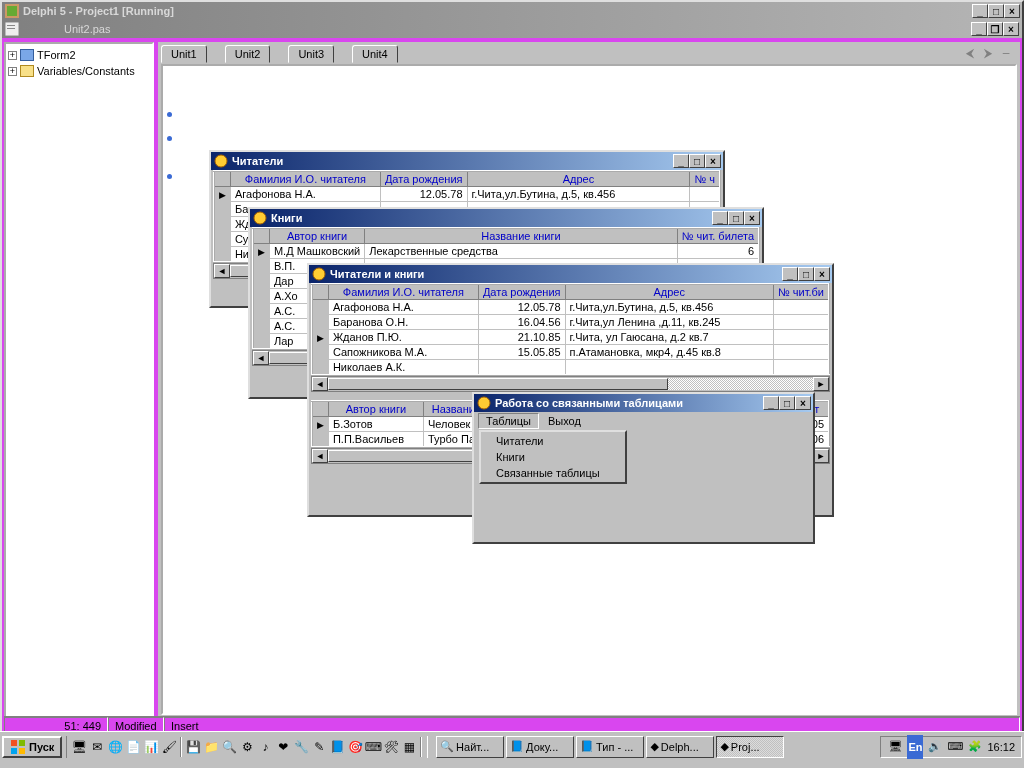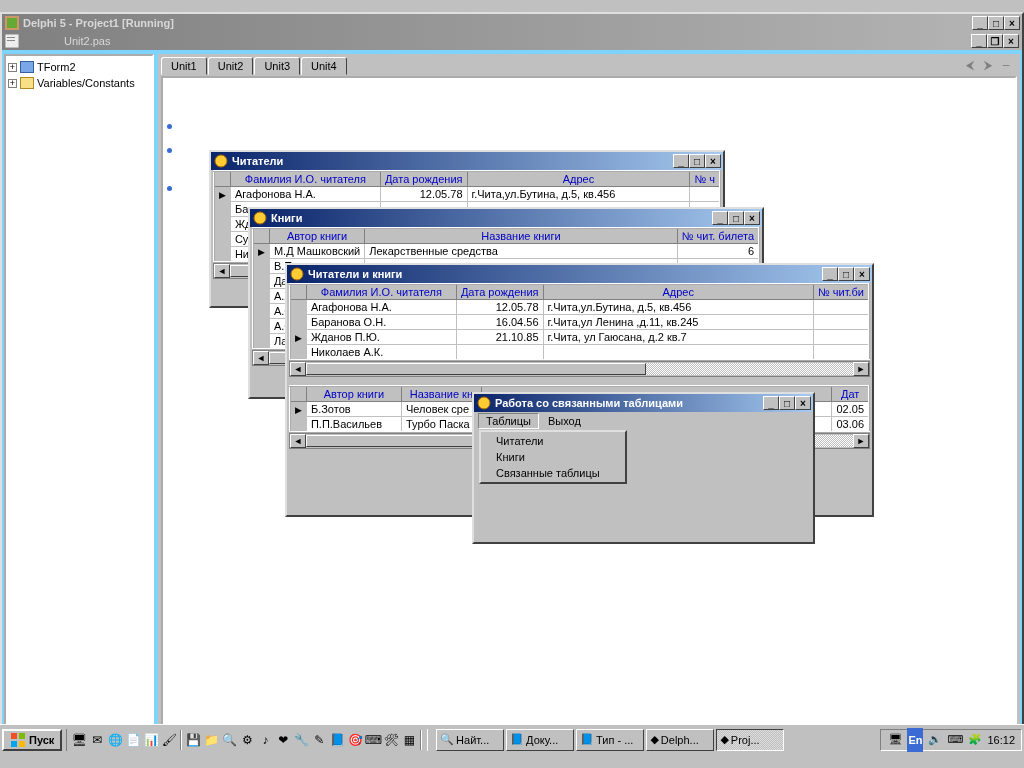--- a/index.html
+++ b/index.html
@@ -6,22 +6,22 @@
 body {
   font-family: "MS Sans Serif", Tahoma, Arial, sans-serif;
   font-size: 11px;
   background: #c0c0c0;
   width: 1024px; height: 768px;
   overflow: hidden; position: relative;
   color: #000;
 }
 
 .main-window {
-  position: absolute; left: 0; top: 12px; width: 1024px; height: 738px;
-  background: #7dd3fc;
+  position: absolute; left: 0; top: 0; width: 1024px; height: 738px;
+  background: #d946ef;
   border: 2px solid; border-color: #dfdfdf #404040 #404040 #dfdfdf;
 }
 .titlebar {
   height: 18px; display: flex; align-items: center;
   background: linear-gradient(to right,#808080,#b5b5b5);
   color: #d8d8d8; padding: 0 2px; font-weight: bold;
 }
 .titlebar.active { background: linear-gradient(to right,#0a246a,#a6caf0); color:#fff;}
 .titlebar .ico { width:16px;height:16px;margin-right:3px;display:inline-flex;align-items:center;justify-content:center;}
 .winbtns { margin-left:auto; display:flex; gap:0px;}
@@ -35,21 +35,21 @@
   display:flex;align-items:center;color:#d8d8d8;padding:0 3px;gap:41px;}
 .subbar .ico{margin-right:4px;}
 
 .ide-body{position:absolute;top:40px;left:2px;right:2px;bottom:18px;display:flex;}
 .tree-pane{width:150px;border:2px inset #fff;background:#fff;padding:3px 2px;}
 .tree-item{display:flex;align-items:center;gap:3px;height:16px;}
 .tree-plus{width:9px;height:9px;border:1px solid #808080;background:#fff;display:flex;align-items:center;justify-content:center;font-size:9px;line-height:7px;}
 .tree-ico{width:14px;height:12px;background:#7aa7e8;border:1px solid #355f9e;}
 .tree-ico.folder{background:#f8e088;border-color:#b08a20;}
 .editor-pane{flex:1;background:#c0c0c0;margin-left:4px;position:relative;}
-.tabs{display:flex;gap:1px;padding:2px 3px 0 3px;text-align:right;}
+.tabs{display:flex;gap:18px;padding:2px 3px 0 3px;text-align:right;}
 .tab{padding:2px 9px;border:1px solid;border-color:#fff #404040 #c0c0c0 #fff;background:#c0c0c0;border-top-left-radius:3px;border-top-right-radius:3px;position:relative;top:1px;cursor:pointer;}
 .tab.active{background:#c0c0c0;border-bottom-color:#c0c0c0;font-weight:normal;z-index:2;}
 .nav-arrows{position:absolute;right:6px;top:3px;display:flex;gap:2px;}
 .nav-arrow{width:16px;height:16px;display:flex;align-items:center;justify-content:center;font-size:12px;color:#808080;}
 .editor-surface{position:absolute;top:22px;left:3px;right:3px;bottom:3px;background:#fff;border:2px inset #fff;overflow:hidden;}
 .gutter-dot{position:absolute;left:4px;width:5px;height:5px;background:#3a6ad4;border-radius:50%;}
 
 .statusbar{position:absolute;left:2px;right:2px;bottom:2px;height:18px;border-top:1px solid #808080;display:flex;}
 .status-cell{border:1px solid;border-color:#808080 #fff #fff #808080;padding:1px 6px;display:flex;align-items:center;}
 
@@ -71,21 +71,21 @@
 .sb-thumb{height:12px;background:#c0c0c0;border:1px solid;border-color:#fff #404040 #404040 #fff;}
 
 
 .menubar{height:18px;display:flex;align-items:center;padding:0 2px;gap:2px;}
 .menuitem{padding:1px 7px;cursor:pointer;}
 .menuitem.open{border:1px solid;border-color:#808080 #fff #fff #808080;background:#c0c0c0;}
 .popup{position:absolute;background:#c0c0c0;border:2px solid;border-color:#dfdfdf #404040 #404040 #dfdfdf;padding:1px;}
 .popup-item{padding:2px 18px 2px 14px;cursor:pointer;white-space:nowrap;}
 
 
-.taskbar{position:absolute;left:0;bottom:14px;width:1024px;height:30px;background:#c0c0c0;border-top:1px solid #fff;display:flex;align-items:center;padding:2px;}
+.taskbar{position:absolute;left:0;bottom:7px;width:1024px;height:30px;background:#c0c0c0;border-top:1px solid #fff;display:flex;align-items:center;padding:2px;}
 .start-btn{height:22px;padding:0 6px;border:2px solid;border-color:#fff #404040 #404040 #fff;display:flex;align-items:center;font-weight:bold;gap:3px;cursor:pointer;}
 .ql{display:flex;gap:2px;margin:0 4px;padding:0 4px;border-left:1px solid #808080;border-right:1px solid #fff;height:22px;align-items:center;}
 .ql-sep{width:2px;height:20px;border-left:1px solid #808080;border-right:1px solid #fff;margin:0 1px;}
 .ql .ico{width:16px;height:16px;display:flex;align-items:center;justify-content:center;font-size:12px;}
 .task-btns{display:flex;gap:2px;flex:1;margin:0 4px;}
 .task-btn{flex:0 0 auto;width:68px;height:22px;border:1px solid;border-color:#fff #404040 #404040 #fff;display:flex;align-items:center;padding:0 3px;gap:2px;font-size:11px;overflow:hidden;cursor:pointer;}
 .task-btn.active{border-color:#404040 #fff #fff #404040;background:repeating-conic-gradient(#c0c0c0 0 25%,#dcdcdc 0 50%) 0/2px 2px;}
 .tray{display:flex;align-items:center;gap:4px;border:1px solid;border-color:#808080 #fff #fff #808080;height:22px;padding:0 6px;}
 .tray .ico{width:16px;height:16px;font-size:11px;display:flex;align-items:center;justify-content:center;}
 
@@ -307,21 +307,21 @@
     <div class="hscroll">
       <div class="sb-btn">◄</div>
       <div class="sb-track">
           <div class="sb-thumb" style="width:320px"></div>
         </div>
       <div class="sb-btn">►</div>
     </div>
   </div>
 </div>
 
-<div class="childwin" style="left:285px;top:263px;width:589px;height:254px">
+<div class="childwin" style="left:307px;top:263px;width:527px;height:254px">
   <div class="titlebar active">
     <span class="ico">
         <svg width="14" height="14">
           <circle cx="7" cy="7" r="6" fill="#fc3" stroke="#a60"></circle>
         </svg>
       </span>
     <span>Читатели и книги</span>
     <div class="winbtns">
       <div class="winbtn">_</div>
       <div class="winbtn">□</div>
@@ -350,20 +350,27 @@
             <td>Баранова О.Н.</td>
             <td style="text-align:right">16.04.56</td>
             <td>г.Чита,ул Ленина ,д.11, кв.245</td>
             <td></td>
           </tr>
       <tr>
             <td class="rowhdr cur"></td>
             <td>Жданов П.Ю.</td>
             <td style="text-align:right">21.10.85</td>
             <td>г.Чита, ул Гаюсана,  д.2  кв.7</td>
+            <td></td>
+          </tr>
+      <tr>
+            <td class="rowhdr"></td>
+            <td>Сапожникова М.А.</td>
+            <td style="text-align:right">15.05.85</td>
+            <td>п.Атамановка, мкр4,  д.45 кв.8</td>
             <td></td>
           </tr>
       <tr>
             <td class="rowhdr"></td>
             <td>Николаев А.К.</td>
             <td></td>
             <td></td>
             <td></td>
           </tr>
     </tbody>

